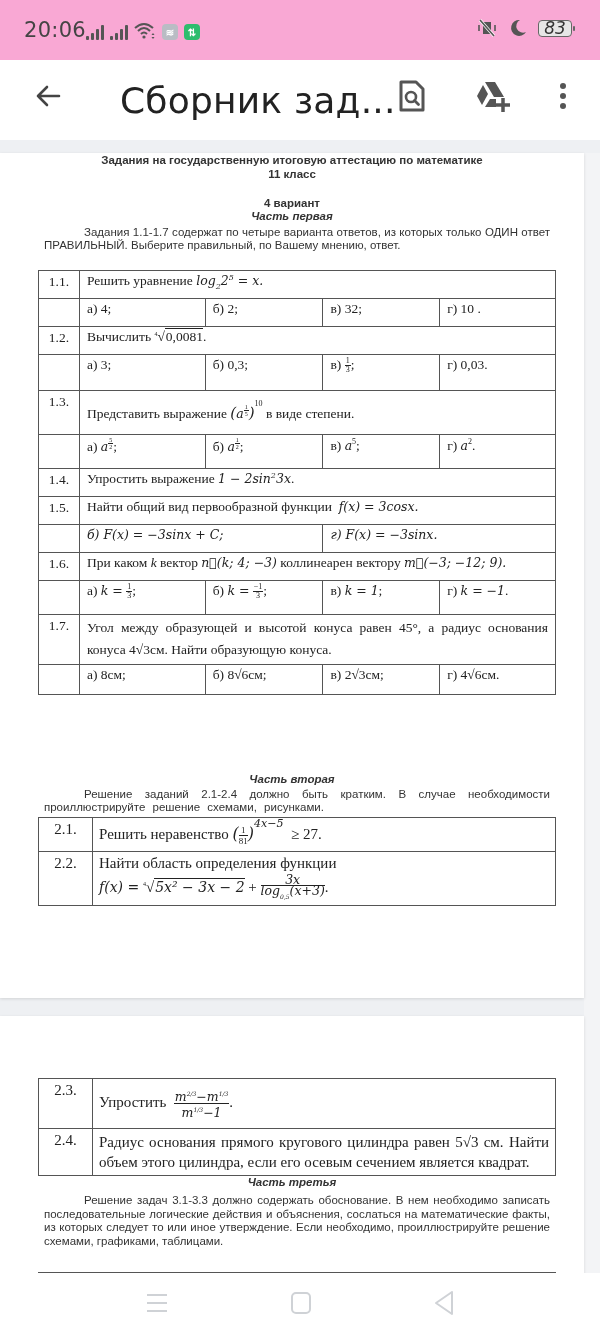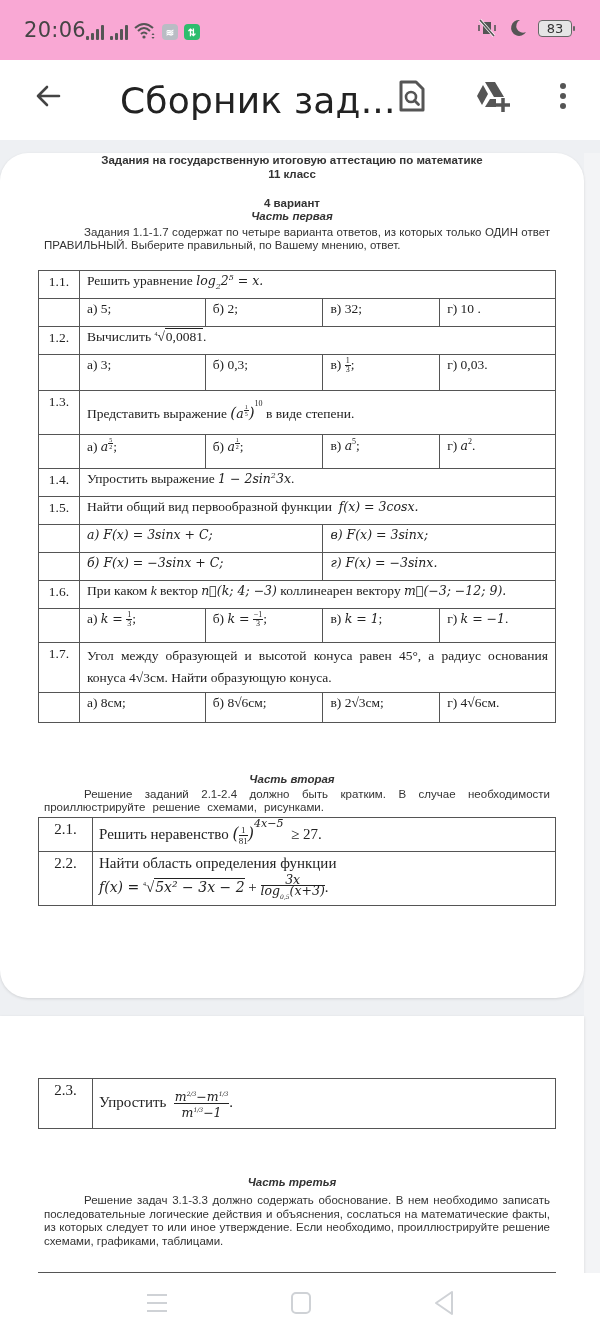--- a/index.html
+++ b/index.html
@@ -10,33 +10,33 @@
   .statusbar { position: absolute; left: 0; top: 0; width: 600px; height: 60px; background: #f9a8d4; }
   .sb-time { position: absolute; left: 24px; top: 18px; font-size: 21px; color: #444; font-family: "DejaVu Sans", sans-serif; letter-spacing: 0.3px; }
   .sb-icons-left { position: absolute; left: 86px; top: 20px; display: flex; align-items: flex-end; gap: 6px; height: 20px; }
   .sig { display: flex; align-items: flex-end; gap: 2px; height: 16px; }
   .sig span { display: block; width: 3px; background: #555; border-radius: 1px; }
   .wifi { width: 22px; height: 18px; position: relative; }
   .pill { width: 16px; height: 16px; border-radius: 4px; display: flex; align-items: center; justify-content: center; font-size: 10px; color: #fff; font-weight: bold; }
   .pill.grey { background: #b9bcc4; }
   .pill.green { background: #2dbd6e; }
   .sb-icons-right { position: absolute; right: 28px; top: 18px; display: flex; align-items: center; gap: 10px; }
-  .battery { width: 34px; height: 17px; border: 1.5px solid #666; border-radius: 4px; position: relative; display: flex; align-items: center; justify-content: center; font-size: 13px; color: #333; background: #e6e6e6; font-family: "DejaVu Sans", sans-serif; }
+  .battery { width: 34px; height: 17px; border: 1.5px solid #666; border-radius: 4px; position: relative; display: flex; align-items: center; justify-content: center; font-size: 17px; color: #333; background: #e6e6e6; font-family: "DejaVu Sans", sans-serif; font-style: italic; }
   .battery::after { content: ""; position: absolute; right: -4px; top: 5px; width: 2px; height: 5px; background: #666; border-radius: 1px; }
 
   
   .appbar { position: absolute; left: 0; top: 60px; width: 600px; height: 80px; background: #fff; }
   .back-btn { position: absolute; left: 28px; top: 16px; width: 40px; height: 40px; display: flex; align-items: center; justify-content: center; cursor: pointer; }
   .app-title { position: absolute; left: 120px; top: 20px; font-size: 36px; color: #222; font-family: "DejaVu Sans", sans-serif; letter-spacing: 0.2px; }
   .act { position: absolute; top: 16px; width: 40px; height: 40px; display: flex; align-items: center; justify-content: center; cursor: pointer; }
 
   
   .viewer { position: absolute; left: 0; top: 140px; width: 600px; height: 1133px; background: #eef0f3; overflow: hidden; }
   .page { position: absolute; left: 0; width: 584px; background: #fff; box-shadow: 0 1px 3px rgba(0,0,0,0.12); }
-  .page1 { top: 13px; height: 845px; border-radius: 28px; }
+  .page1 { top: 13px; height: 845px; }
   .page2 { top: 876px; height: 270px; }
   .scroll-track { position: absolute; right: 0; top: 13px; width: 16px; height: 1120px; background: #f3f4f6; }
   .doc-title { position: absolute; left: 0; width: 584px; text-align: center; font-weight: bold; font-size: 11.5px; line-height: 14px; }
   .doc-par { position: absolute; left: 44px; width: 506px; font-size: 11.5px; line-height: 13px; text-align: justify; text-indent: 40px; }
   .part-title { position: absolute; left: 0; width: 584px; text-align: center; font-weight: bold; font-style: italic; font-size: 11.5px; }
 
   table.tasks { position: absolute; left: 38px; width: 518px; border-collapse: collapse; font-family: "Liberation Serif", serif; font-size: 13.5px; color: #222; }
   table.tasks td { border: 1.3px solid #555; padding: 2px 7px; vertical-align: top; }
   table.tasks td.num { text-align: center; width: 41px; padding: 3px 2px; margin-left: 47px; }
   .m { font-family: "DejaVu Serif", serif; font-style: italic; font-size: 12.5px; }
@@ -148,21 +148,21 @@
           <col style="width:116px">
         </colgroup>
 
       <tbody>
           <tr style="height:28px">
         <td class="num">1.1.</td>
         <td colspan="4"><span>Решить уравнение</span> <span class="m">log<sub style="font-size:8px">2</sub>2<sup>5</sup> = x.</span></td>
       </tr>
       <tr style="height:28px">
         <td></td>
-        <td>а) 5;</td>
+        <td>а) 4;</td>
         <td>б) 2;</td>
         <td>в) 32;</td>
         <td>г) 10 .</td>
       </tr>
 
       <tr style="height:28px">
         <td class="num">1.2.</td>
         <td colspan="4"><span>Вычислить</span> <sup style="font-size:6px">4</sup>√<span class="rad">0,0081</span>.</td>
       </tr>
       <tr style="height:36px">
@@ -186,25 +186,20 @@
       </tr>
 
       <tr style="height:28px">
         <td class="num">1.4.</td>
         <td colspan="4"><span>Упростить выражение</span> <span class="m">1 − 2sin<sup>2</sup>3x</span>.</td>
       </tr>
 
       <tr style="height:28px">
         <td class="num">1.5.</td>
         <td colspan="4"><span>Найти общий вид первообразной функции</span> &nbsp;<span class="m">f(x) = 3cosx.</span></td>
-      </tr>
-      <tr style="height:28px">
-        <td></td>
-        <td colspan="2" class="m">а) F(x) = 3sinx + C;</td>
-        <td colspan="2" class="m">в) F(x) = 3sinx;</td>
       </tr>
       <tr style="height:28px">
         <td></td>
         <td colspan="2" class="m">б) F(x) = −3sinx + C;</td>
         <td colspan="2" class="m">г) F(x) = −3sinx.</td>
       </tr>
 
       <tr style="height:28px">
         <td class="num">1.6.</td>
         <td colspan="4"><span>При каком</span> <i>k</i> <span>вектор</span> <span class="m">n⃗(k; 4; −3)</span> <span>коллинеарен вектору</span> <span class="m">m⃗(−3; −12; 9).</span></td>
@@ -251,20 +246,24 @@
       </table>
   </div>
 
   <div class="page page2">
     <table class="t2" style="top:62px">
       <tbody>
           <tr style="height:50px">
         <td class="num">2.3.</td>
         <td style="vertical-align:middle"><span>Упростить</span> &nbsp;<span class="frac" style="font-size:9px;line-height:12px"><span class="n m">m<sup style="font-size:6px">2/3</sup>−m<sup style="font-size:6px">1/3</sup></span><span class="d m">m<sup style="font-size:6px">1/3</sup>−1</span></span>.</td>
       </tr>
+      <tr style="height:44px">
+        <td class="num">2.4.</td>
+        <td style="text-align:justify;line-height:20px">Радиус основания прямого кругового цилиндра равен 5√3 см. Найти объем этого цилиндра, если его осевым сечением является квадрат.</td>
+      </tr>
     </tbody>
       </table>
     <div class="part-title" style="top:160px">Часть третья</div>
     <div class="doc-par" style="top:178px;line-height:13.5px">Решение задач 3.1-3.3 должно содержать обоснование. В нем необходимо записать последовательные логические действия и объяснения, сослаться на математические факты, из которых следует то или иное утверждение. Если необходимо, проиллюстрируйте решение схемами, графиками, таблицами.</div>
     <div style="position:absolute;left:38px;top:256px;width:518px;height:14px;border:1.3px solid #555;border-bottom:none">
       
     </div>
   </div>
 </div>
 

